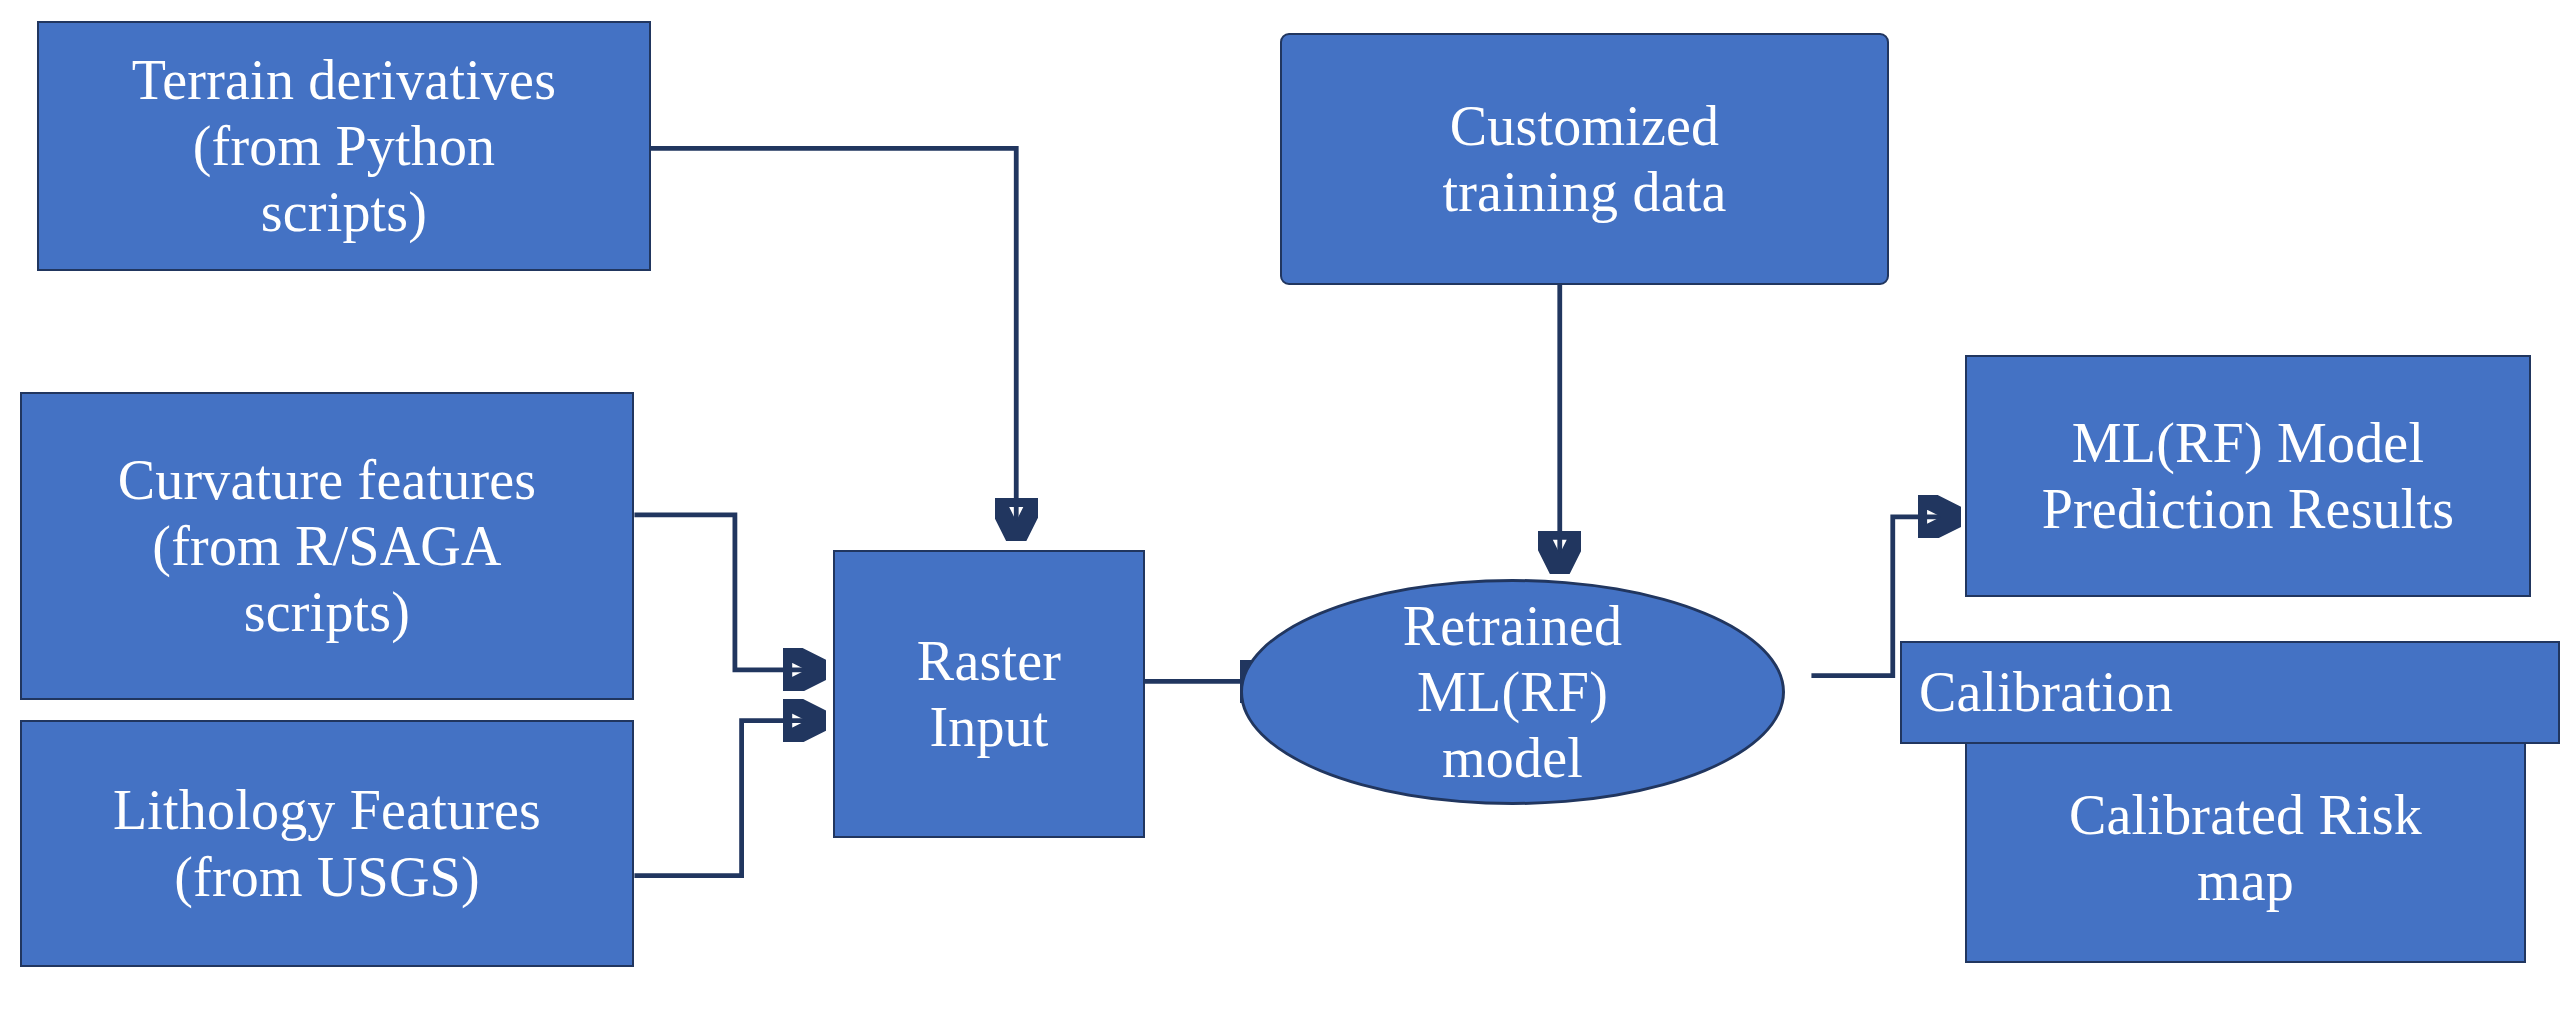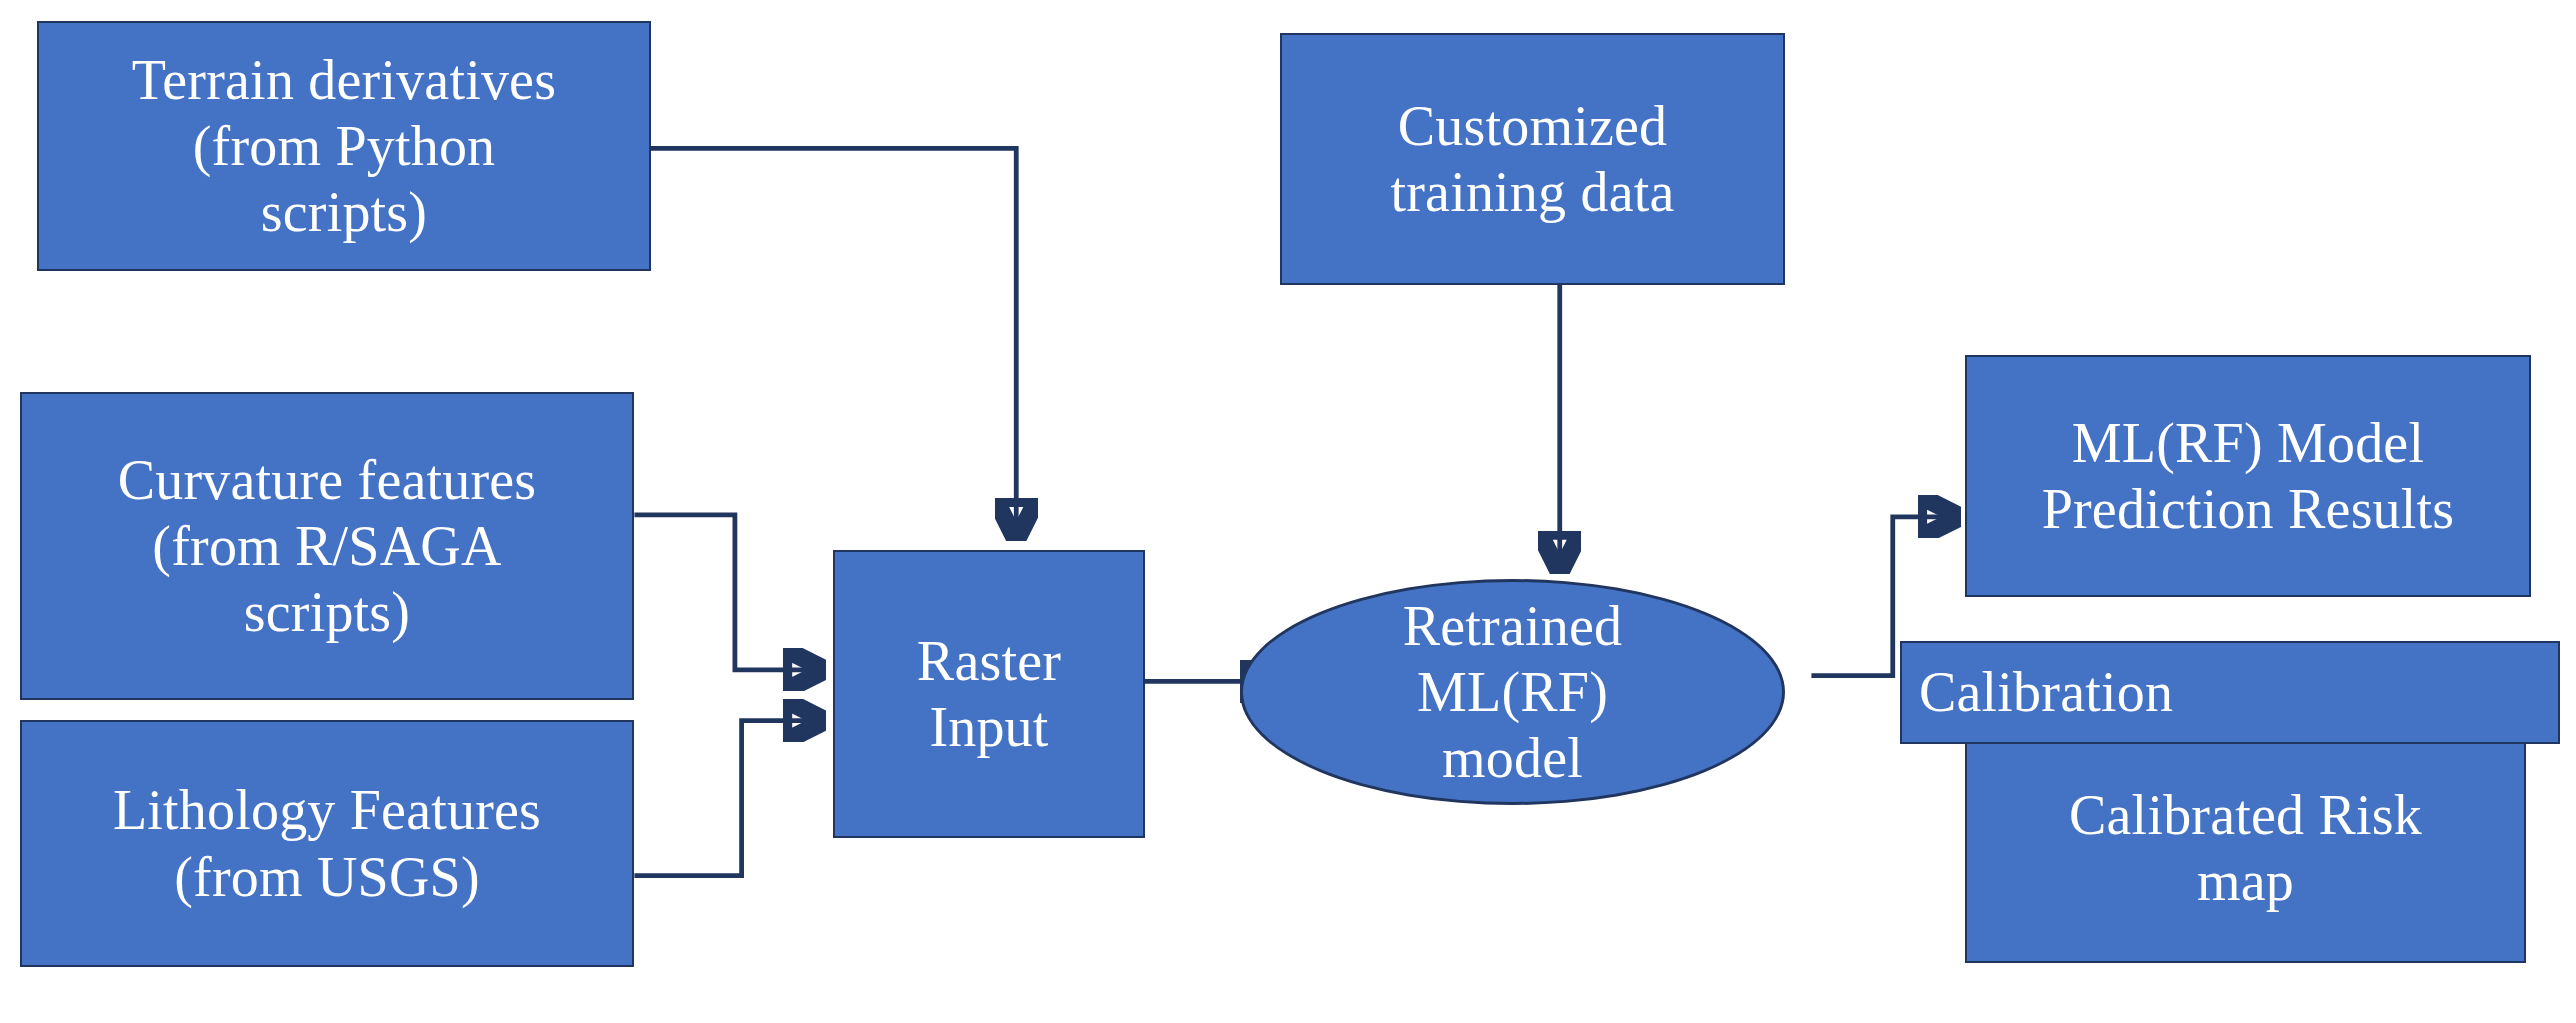--- a/index.html
+++ b/index.html
@@ -96,21 +96,21 @@
   <div class="node fs-big" style="left:20px; top:392px; width:614px; height:308px;">Curvature features
 (from R/SAGA
 scripts)</div>
 
   <div class="node fs-big" style="left:20px; top:720px; width:614px; height:247px;">Lithology Features
 (from USGS)</div>
 
   <div class="node fs-big" style="left:833px; top:550px; width:312px; height:288px;">Raster
 Input</div>
 
-  <div class="node fs-big" style="left:1280px; top:33px; width:505px; height:252px;">Customized
+  <div class="node fs-big" style="left:1280px; top:33px; width:609px; height:252px;border-radius:9px;">Customized
 training data</div>
 
   <div class="node ellipse fs-big" style="left:1240px; top:579px; width:545px; height:226px;">Retrained
 ML(RF)
 model</div>
 
   <div class="node fs-big" style="left:1965px; top:355px; width:566px; height:242px;">ML(RF) Model
 Prediction Results</div>
 
   <div class="node left-align fs-big" style="left:1900px; top:605px; width:660px; height:103px; z-index:4;margin-top:36px;">Calibration</div>

